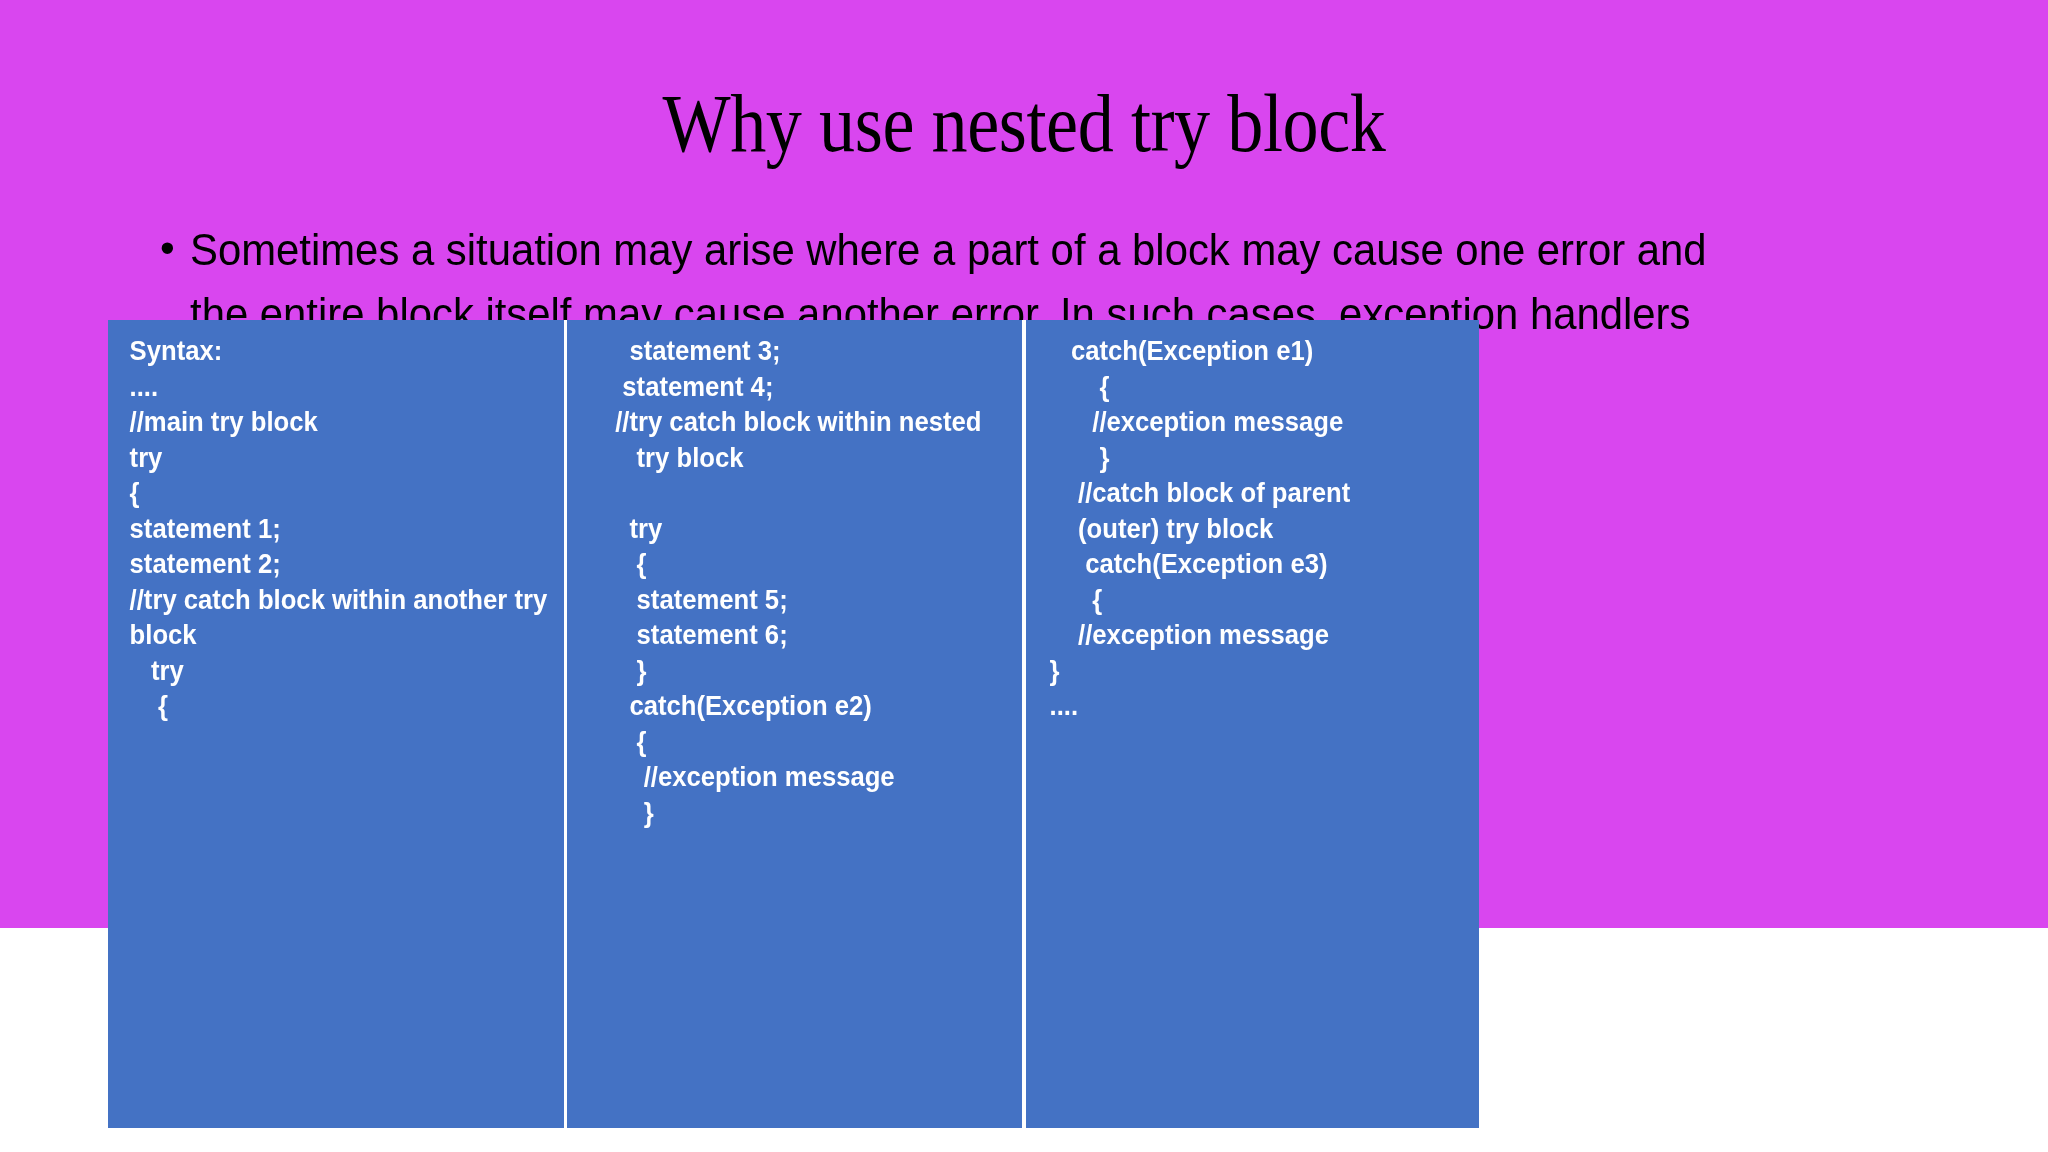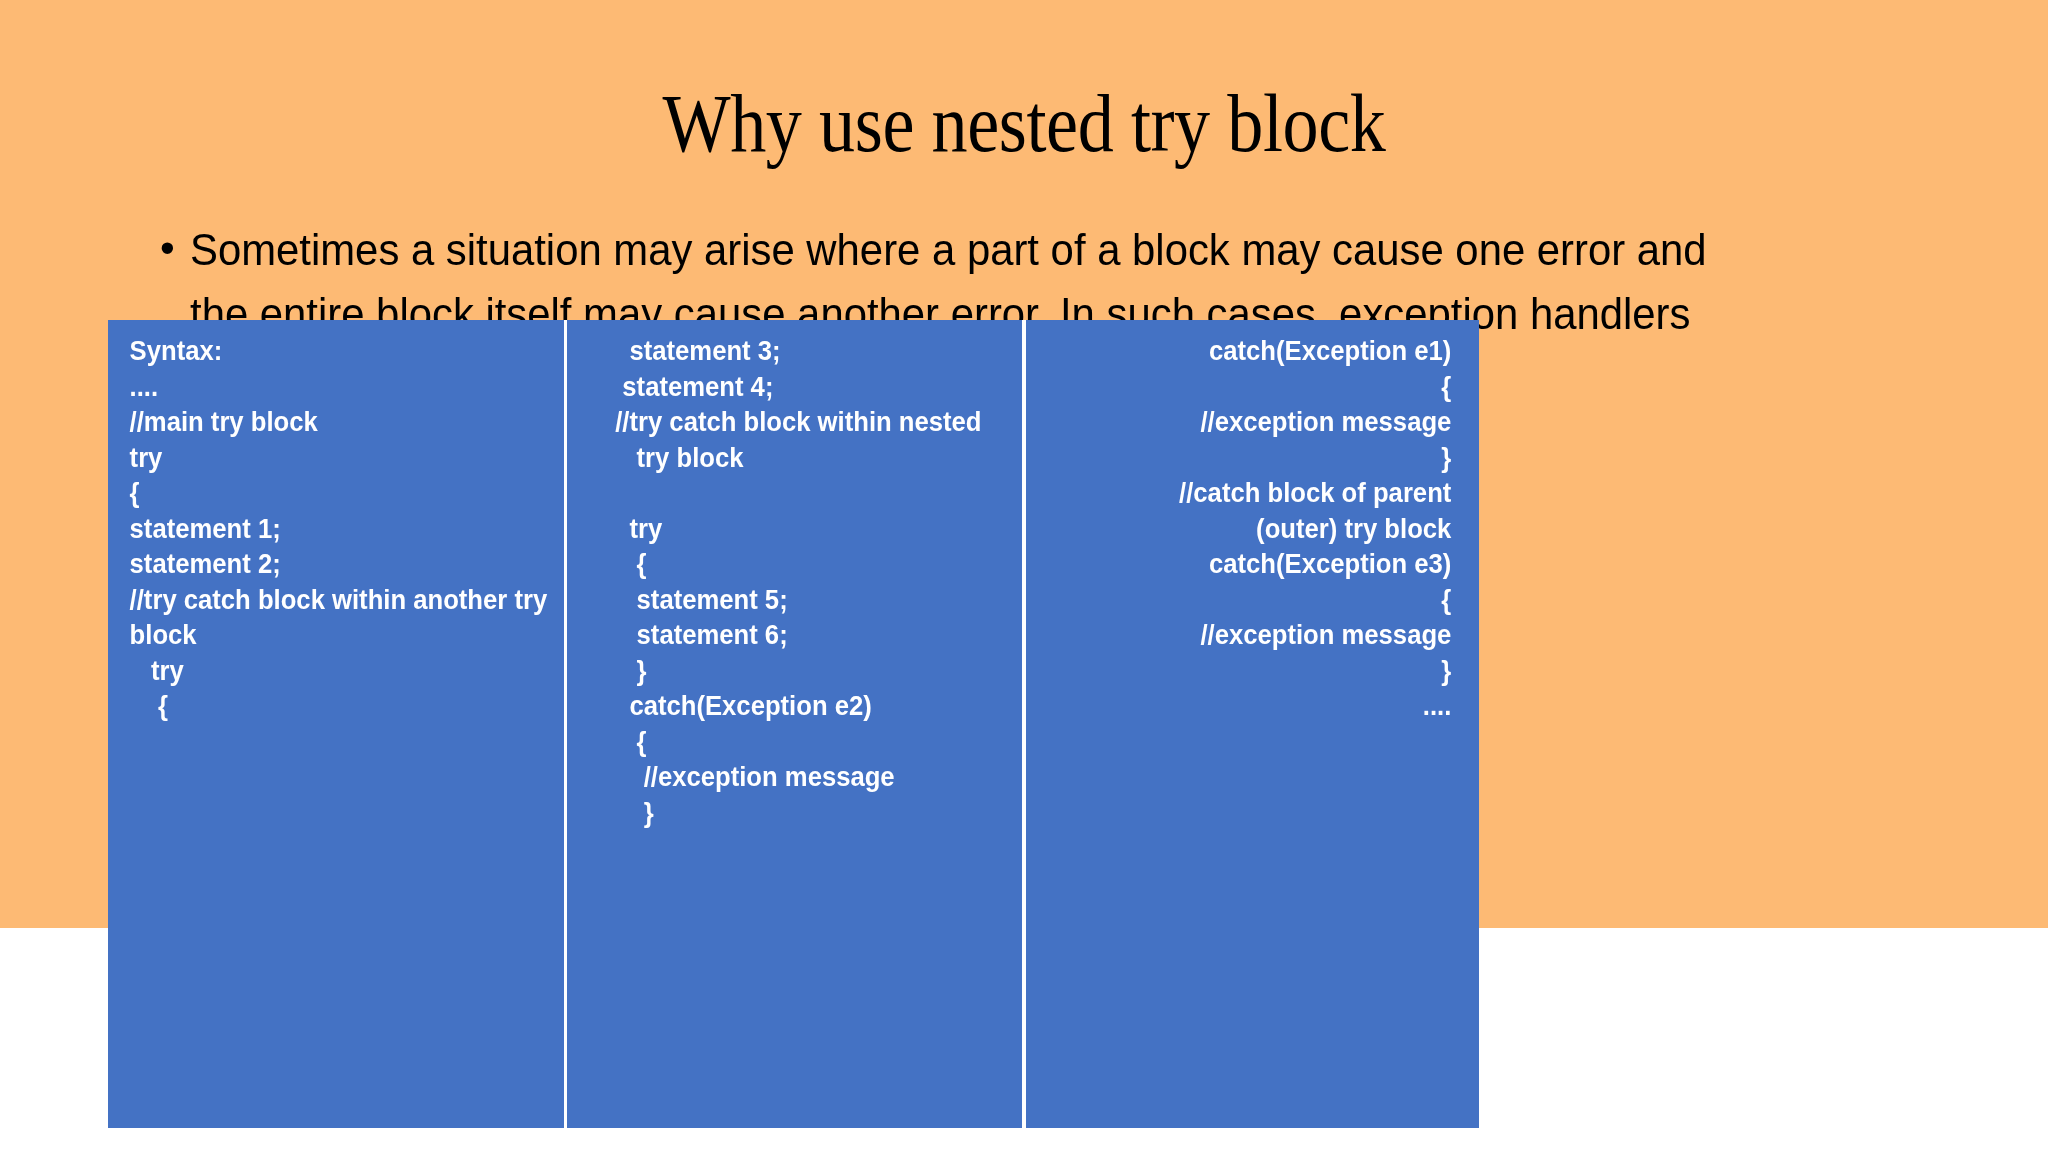--- a/index.html
+++ b/index.html
@@ -12,21 +12,21 @@
     height: 1152px;
     overflow: hidden;
     font-family: "Liberation Sans", sans-serif;
     -webkit-font-smoothing: antialiased;
   }
 
   .slide {
     position: relative;
     width: 2048px;
     height: 928px;
-    background: #fdba74;
+    background: #d946ef;
   }
 
   
   .slide-title {
     position: absolute;
     left: 0;
     top: 24px;
     width: 2048px;
     text-align: center;
     font-family: "Liberation Serif", serif;
@@ -84,21 +84,21 @@
     box-sizing: border-box;
   }
   .code-col {
     background: #4472C4;
     box-sizing: border-box;
     padding: 14px 6px 10px 14px;
     overflow: hidden;
   }
   .col-1 { width: 457px; }
   .col-2 { width: 456px; margin-left: 3px; }
-  .col-3 { width: 454px; margin-left: 4px; text-align: right; }
+  .col-3 { width: 454px; margin-left: 4px; }
 
   .code-line {
     color: #ffffff;
     font-family: "Liberation Sans", sans-serif;
     font-weight: bold;
     font-size: 27px;
     line-height: 35.5px;
     white-space: pre;
     transform: scaleX(0.95);
     transform-origin: 0 50%;

